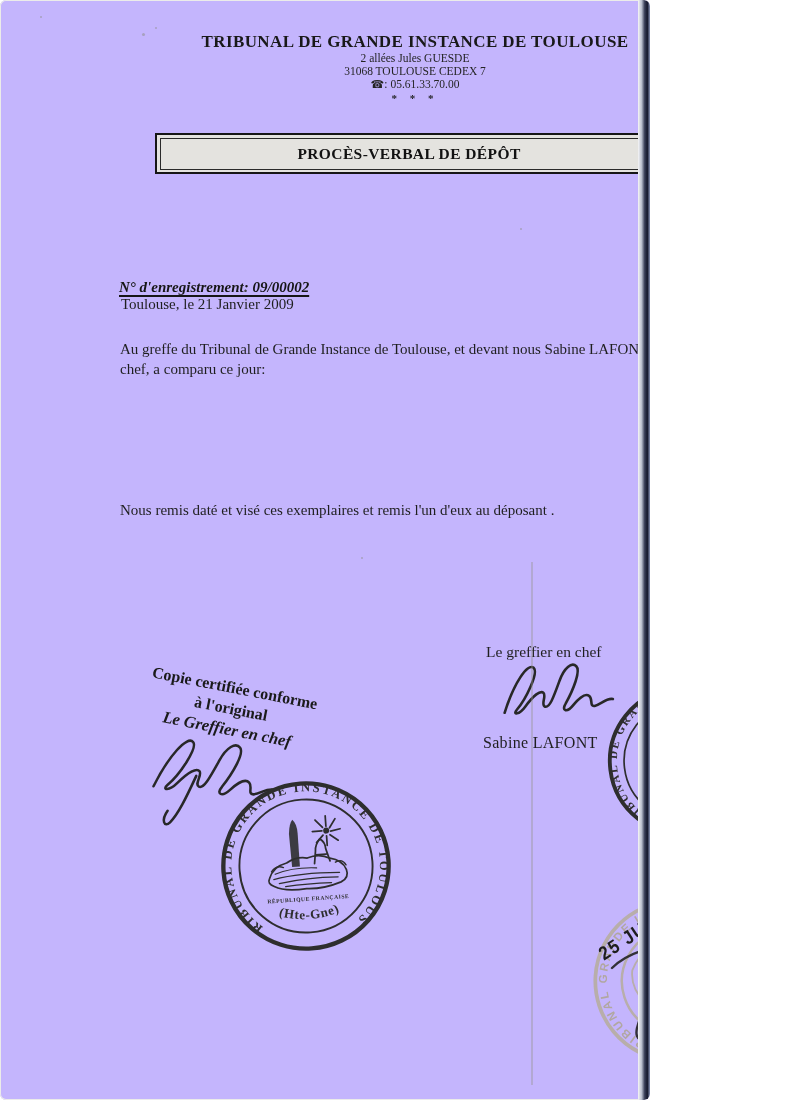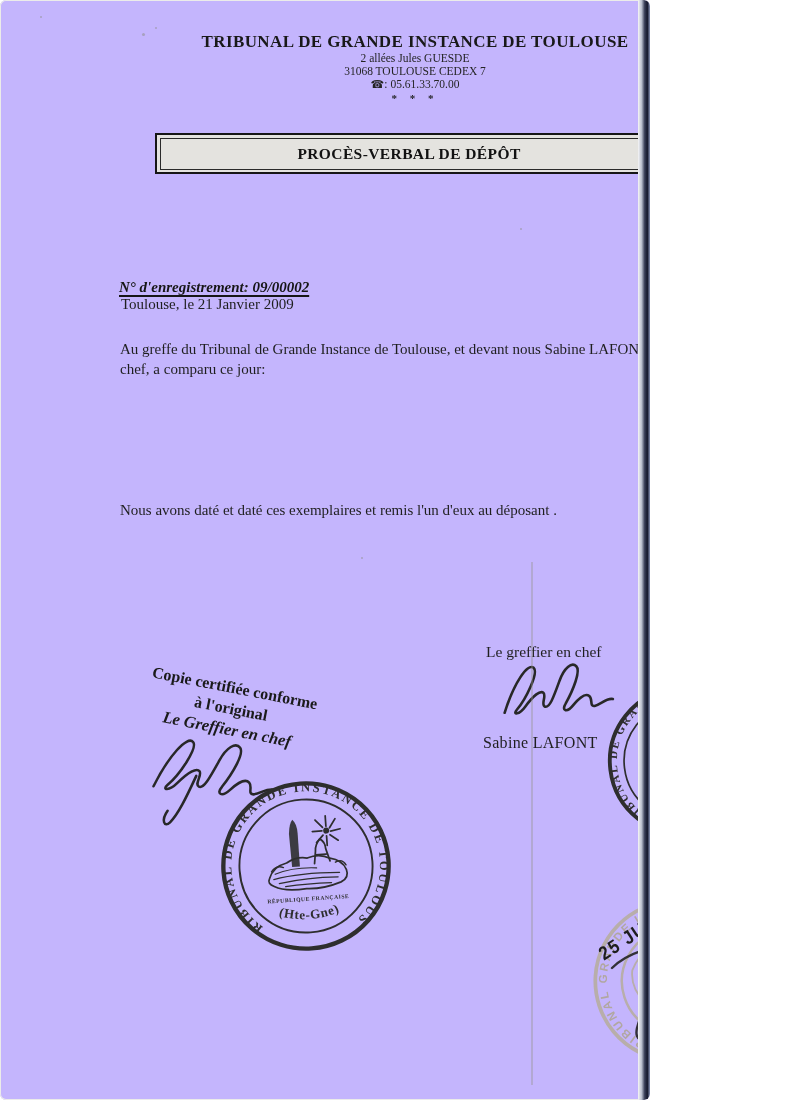--- a/index.html
+++ b/index.html
@@ -122,21 +122,21 @@
   <div class="title-box">
     <div class="title-box-inner">
       <div class="title-line">PROCÈS-VERBAL DE DÉPÔT</div>
     </div>
   </div>
 
   <div class="city-date">Toulouse, le 21 Janvier 2009</div>
   <div class="registration">N° d'enregistrement: 09/00002</div>
 
   <div class="para p1">Au greffe du Tribunal de Grande Instance de Toulouse, et devant nous Sabine LAFONT, greffier en chef, a comparu ce jour:</div>
-  <div class="para p3">Nous avons daté et daté ces exemplaires et remis l'un d'eux au déposant .</div>
+  <div class="para p3">Nous remis daté et visé ces exemplaires et remis l'un d'eux au déposant .</div>
 
   <div class="cert-block">
     <div class="cert-l1">Copie certifiée conforme</div>
     <div class="cert-l2">à l'original</div>
     <div class="cert-l3">Le Greffier en chef</div>
   </div>
 
   <svg class="sig-svg sig-left" viewBox="0 0 160 130">
     <path class="sig-stroke" d="M 10 80 C 22 42 40 14 48 21 C 55 27 38 62 26 76 C 20 83 29 83 37 72 C 48 57 57 50 61 54 C 65 58 57 70 63 72 C 69 74 74 60 82 38 C 88 21 98 13 104 19 C 110 25 100 50 90 68 C 84 78 92 80 100 70 C 108 60 116 54 121 58 C 126 62 121 72 128 71 C 136 69 144 60 152 62"></path>
     <path class="sig-stroke" d="M 58 60 C 50 88 44 108 36 119 C 30 127 25 118 31 106"></path>

